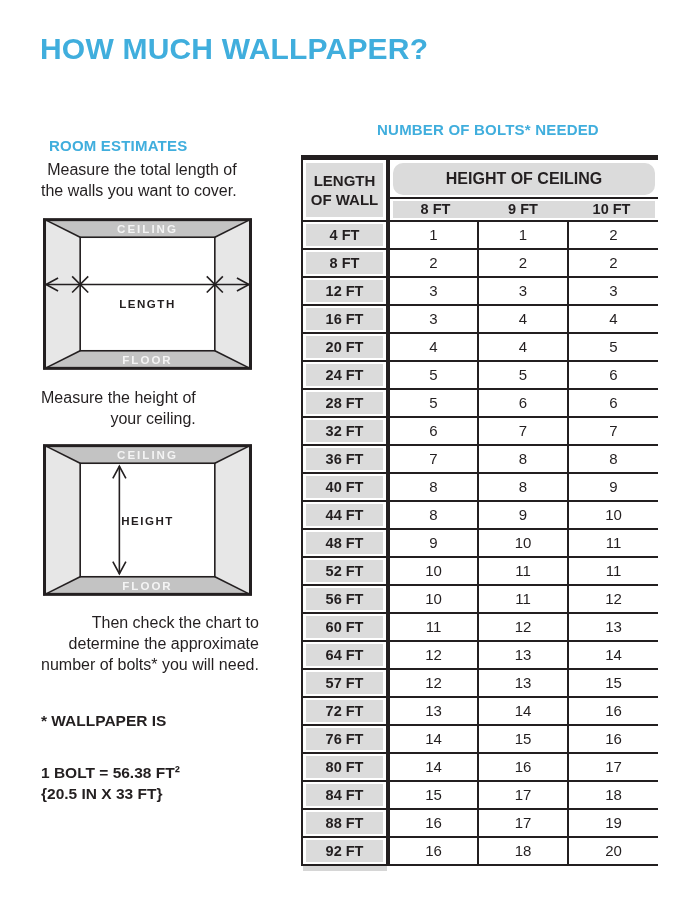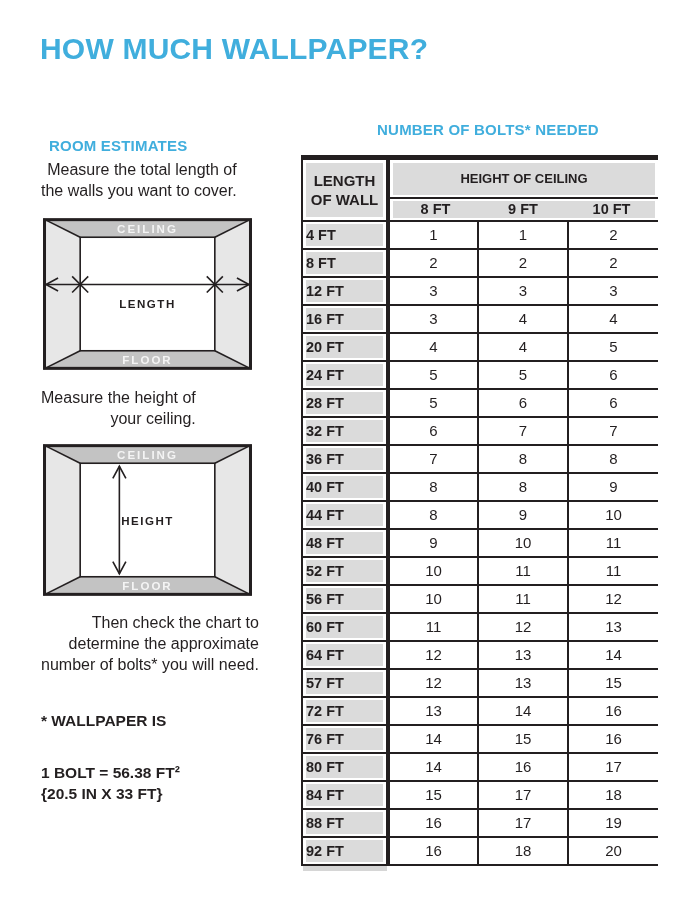--- a/index.html
+++ b/index.html
@@ -57,34 +57,34 @@
   }
   .corner-box{
     position:absolute;left:3px;right:3px;top:3px;bottom:3px;
     background:var(--cell-gray);
     display:flex;flex-direction:column;align-items:center;justify-content:center;
     font-weight:bold;font-size:15px;line-height:19px;
   }
   th.group{height:38px;border-bottom:2px solid var(--line-black);}
   .group-box{
     margin:3px 3px 2px 3px;background:var(--cell-gray);
-    font-weight:bold;font-size:13px;line-height:32px;text-align:center;
+    font-weight:bold;font-size:16px;line-height:32px;text-align:center;border-radius:10px;
   }
   tr.subrow th{height:21px;border-bottom:2px solid var(--line-black);}
   .sub-box{
     margin:2px 0;background:var(--cell-gray);
     font-weight:bold;font-size:14.5px;line-height:17px;text-align:center;
   }
   tr.subrow th:first-child .sub-box{margin-left:3px;}
   tr.subrow th:last-child .sub-box{margin-right:3px;}
   td{height:26px;border-bottom:2px solid var(--line-black);}
   td.label{border-right:4px solid var(--line-black);}
   td.label .lab{
     margin:2px 3px;background:var(--cell-gray);
-    font-weight:bold;font-size:14.5px;line-height:22px;text-align:left;
+    font-weight:bold;font-size:14.5px;line-height:22px;text-align:center;
   }
   td.val{
     text-align:center;font-size:15px;line-height:26px;font-weight:normal;
   }
   td.val + td.val{border-left:2px solid var(--line-black);}
   .label-tail{
     margin-left:2px;width:84px;height:5px;background:#D6D6D6;
   }
 
   

